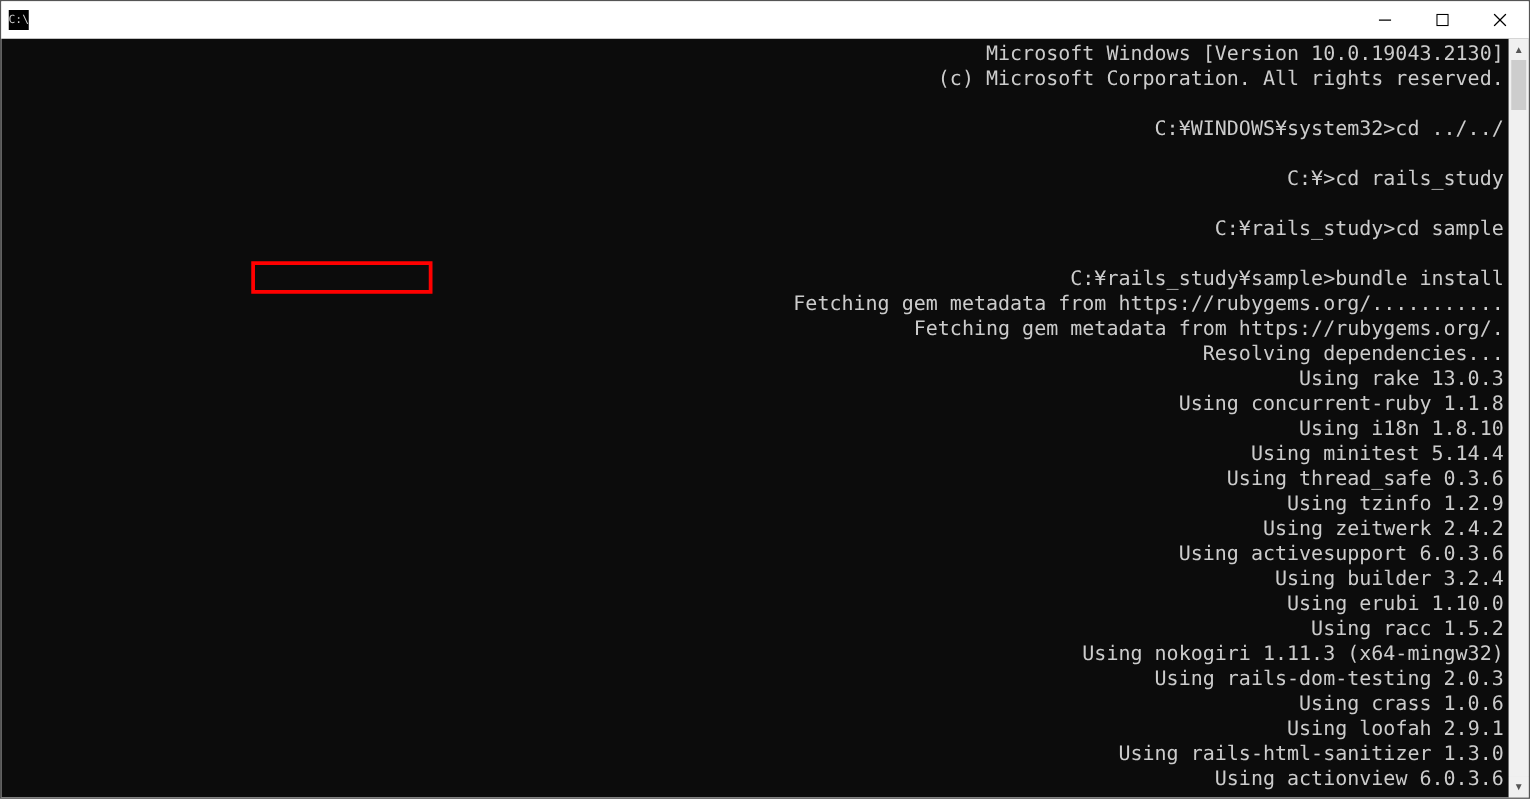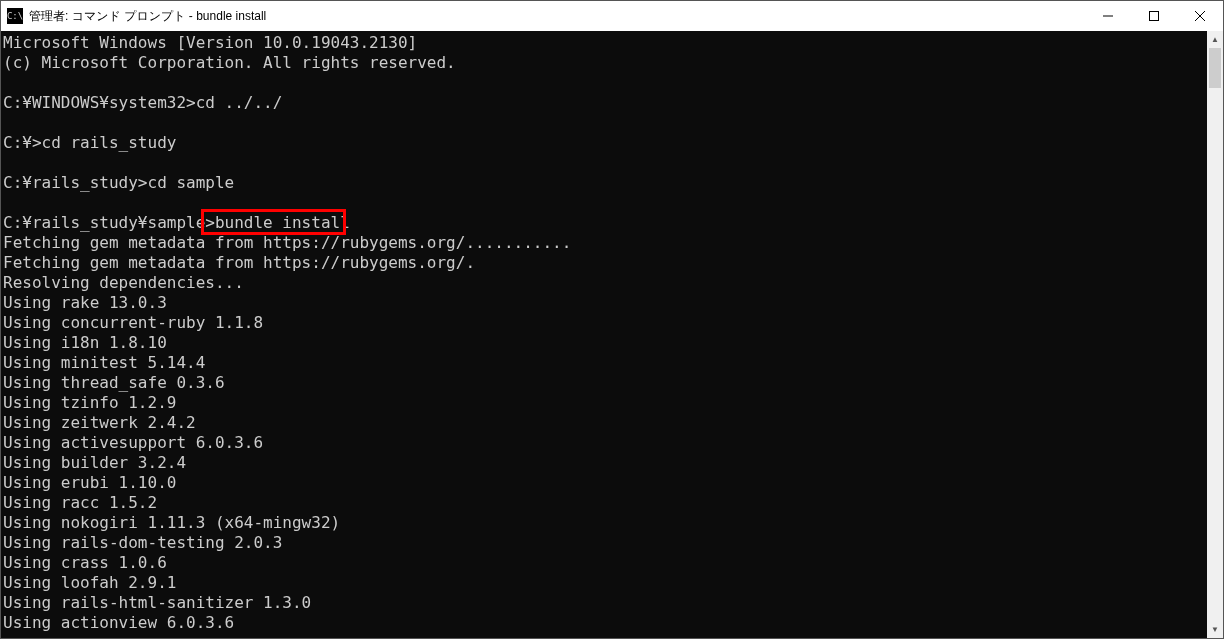--- a/index.html
+++ b/index.html
@@ -48,20 +48,21 @@
   .terminal {
     position: absolute;
     left: 0; top: 0; right: 16px; bottom: 0;
     padding: 2px 4px 0 2px;
     color: #cccccc;
     font-family: "Consolas","MS Gothic", monospace;
     font-size: 16px;
     line-height: 20px;
     white-space: pre;
     overflow: hidden;
+    text-align: right;
   }
   .scrollbar {
     position: absolute;
     right: 0; top: 0;
     width: 16px; height: 100%;
     background: #e9e9e9;
     display: flex; flex-direction: column;
   }
   .sb-btn {
     height: 17px; background: #f0f0f0;
@@ -80,21 +81,20 @@
     border: 3px solid #ff0000;
     pointer-events: none;
   }
   .line { display:block; height:20px; }
 </style>
 </head>
 <body>
 
 <div class="titlebar">
   <div class="app-icon">C:\</div>
-  <div class="title-text">管理者: コマンド プロンプト - bundle  install</div>
   <div class="spacer"></div>
   <div class="win-btn">
     <svg viewBox="0 0 10 10">
         <line x1="0" y1="5" x2="10" y2="5" stroke="#000" stroke-width="1"></line>
       </svg>
   </div>
   <div class="win-btn">
     <svg viewBox="0 0 10 10">
         <rect x="0.5" y="0.5" width="9" height="9" fill="none" stroke="#000" stroke-width="1"></rect>
       </svg>

